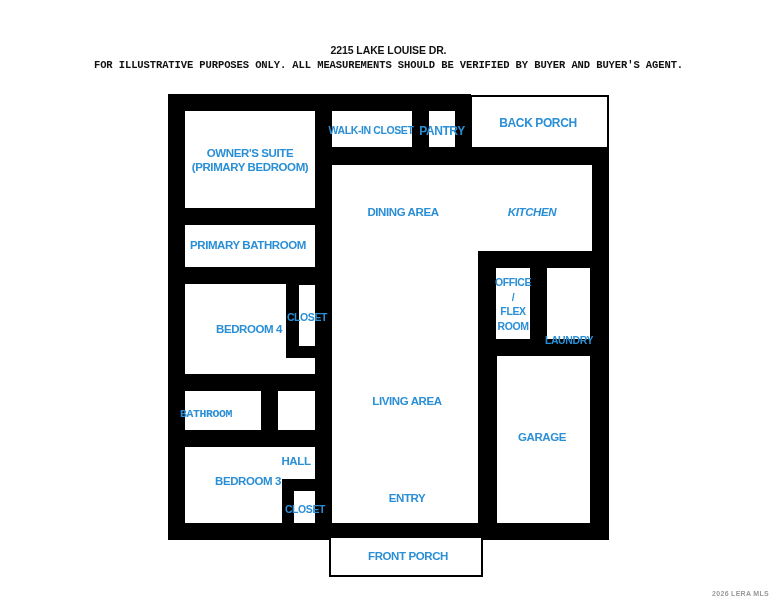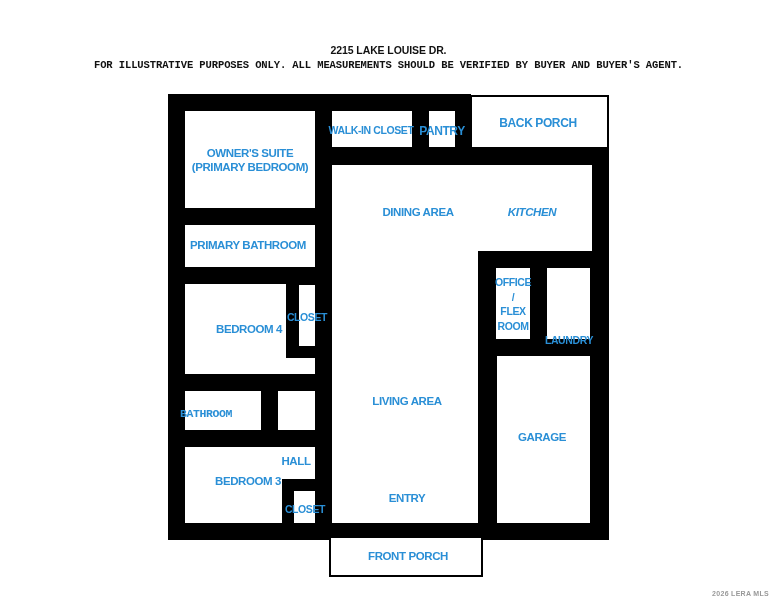--- a/index.html
+++ b/index.html
@@ -54,21 +54,21 @@
 
   <div class="porch" style="left:329px;top:538px;width:154px;height:39px;border-top:none;"></div>
 
   <div class="lbl" style="left:250px;top:160px;">
     <div>OWNER'S SUITE</div>
     <div>(PRIMARY BEDROOM)</div>
   </div>
   <div class="lbl" style="left:371px;top:130px;font-size:10.5px;">WALK-IN CLOSET</div>
   <div class="lbl" style="left:442px;top:131px;font-size:12px;">PANTRY</div>
   <div class="lbl" style="left:538px;top:123px;font-size:12px;">BACK PORCH</div>
-  <div class="lbl" style="left:418px;top:212px;">DINING AREA</div>
+  <div class="lbl" style="left:403px;top:212px;">DINING AREA</div>
   <div class="lbl" style="left:532px;top:212px;font-style:italic;">KITCHEN</div>
   <div class="lbl" style="left:248px;top:245px;">PRIMARY BATHROOM</div>
   <div class="lbl" style="left:249px;top:329px;">BEDROOM 4</div>
   <div class="lbl" style="left:307px;top:317px;font-size:10.5px;">CLOSET</div>
   <div class="lbl" style="left:513px;top:304px;font-size:10.5px;line-height:14.5px;">
     <div>OFFICE</div>
     <div>/</div>
     <div>FLEX</div>
     <div>ROOM</div>
   </div>

